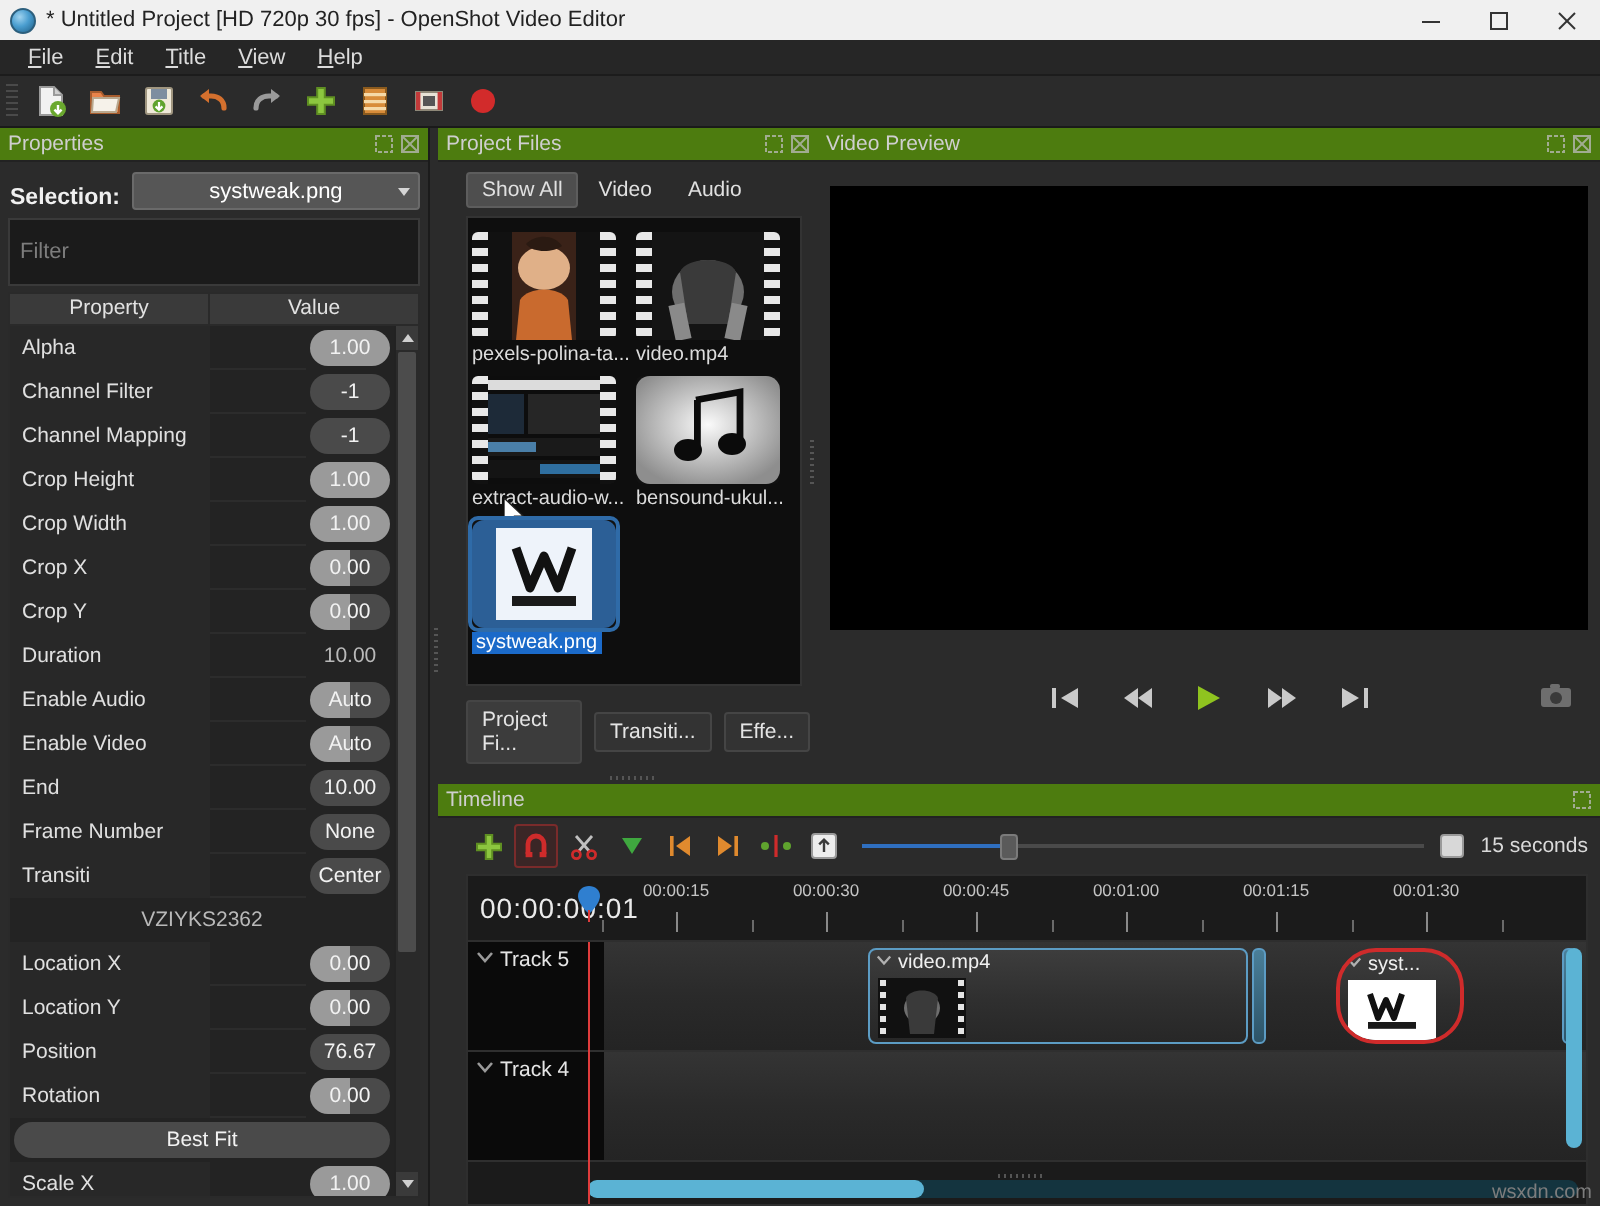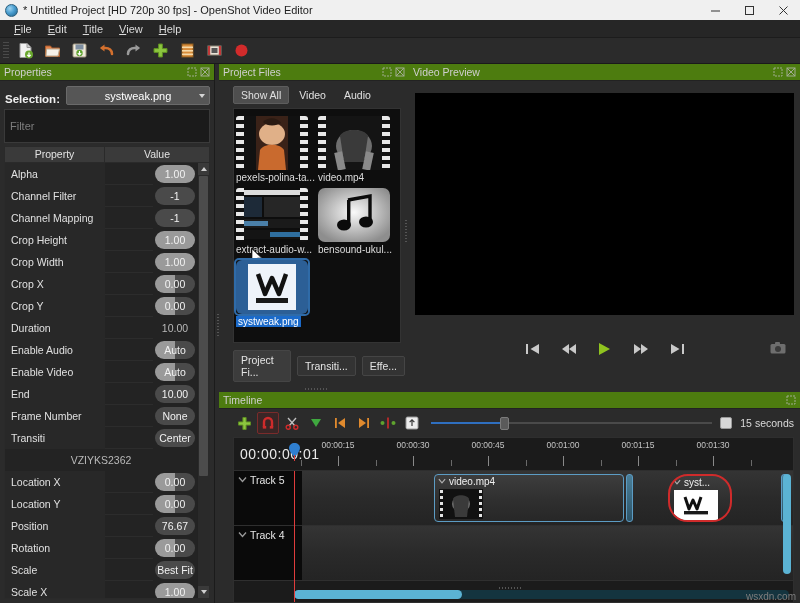--- a/index.html
+++ b/index.html
@@ -551,21 +551,20 @@
             </div>
           </div>
           <div class="prop-row">
             <div class="prop-name">Rotation</div>
             <div class="prop-val">
               <div class="pill" style="background: linear-gradient(to right, rgb(154, 154, 154) 0%, rgb(154, 154, 154) 50%, rgb(74, 74, 74) 50%, rgb(74, 74, 74) 100%);"></div>
               <span class="v">0.00</span>
             </div>
           </div>
           <div class="prop-row">
-            <div class="prop-name">Scale</div>
             <div class="prop-val">
               <div class="pill" style="background: rgb(74, 74, 74);"></div>
               <span class="v">Best Fit</span>
             </div>
           </div>
           <div class="prop-row">
             <div class="prop-name">Scale X</div>
             <div class="prop-val">
               <div class="pill" style="background: rgb(154, 154, 154);"></div>
               <span class="v">1.00</span>

